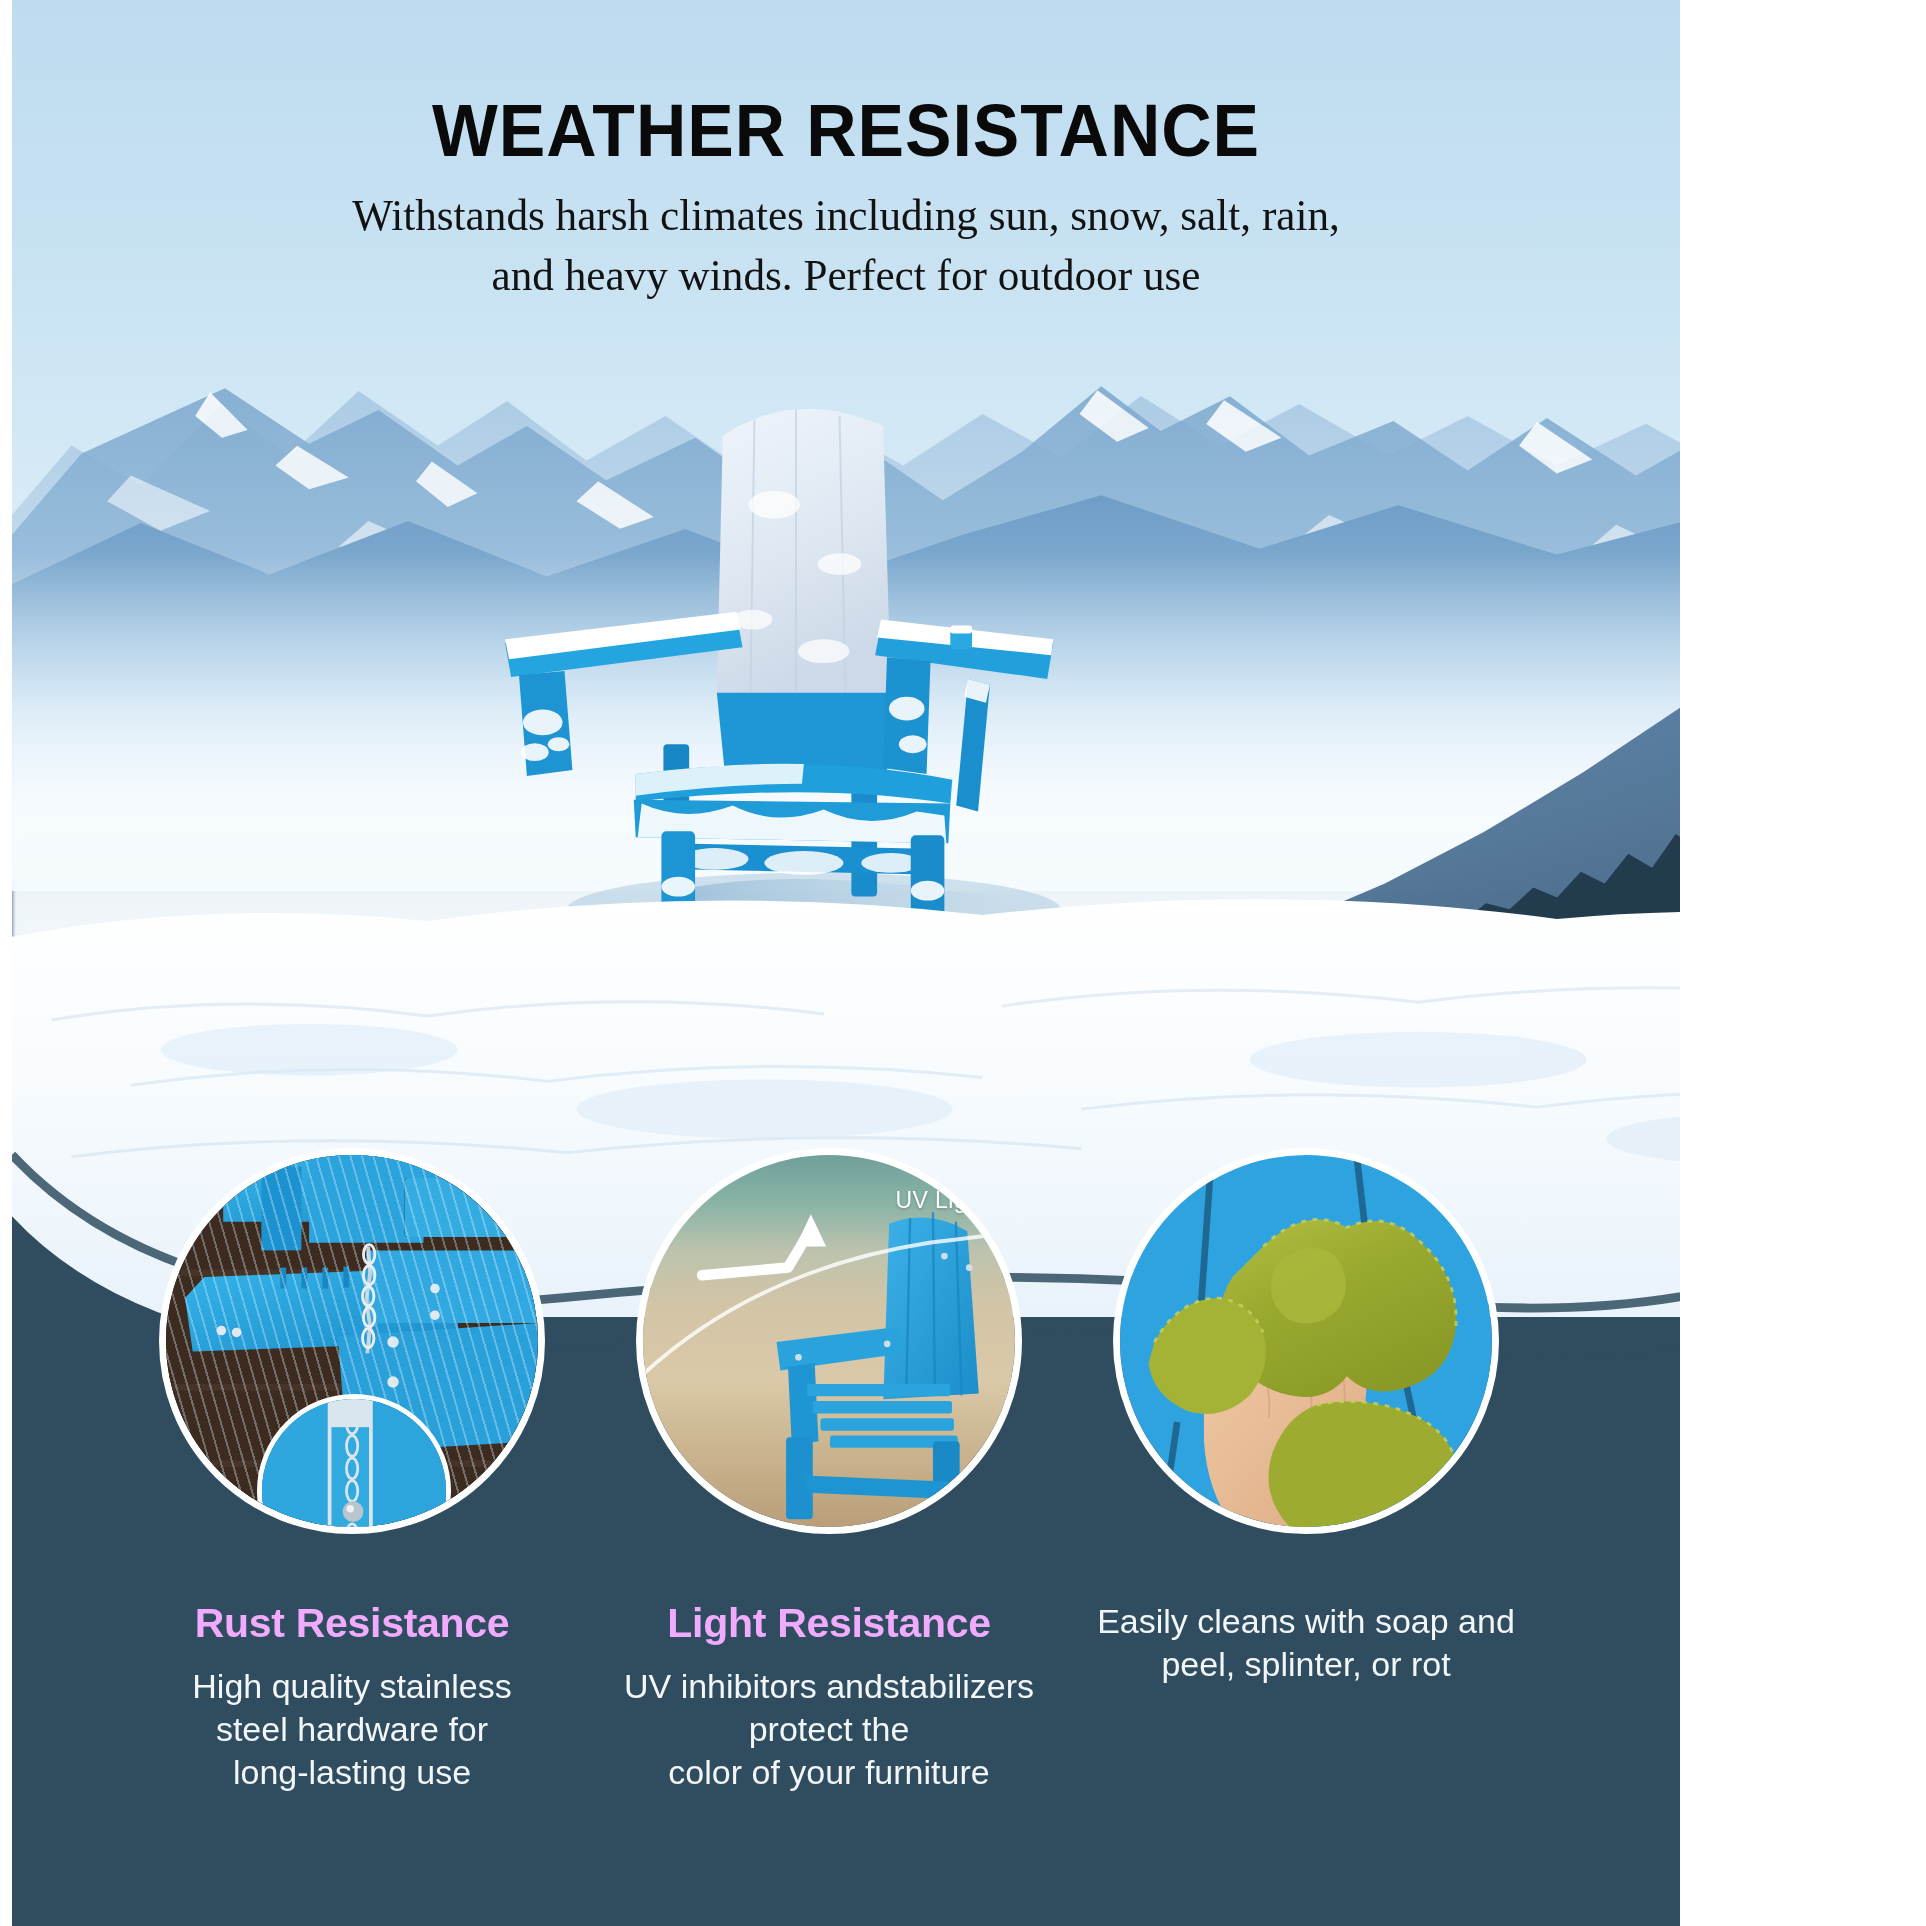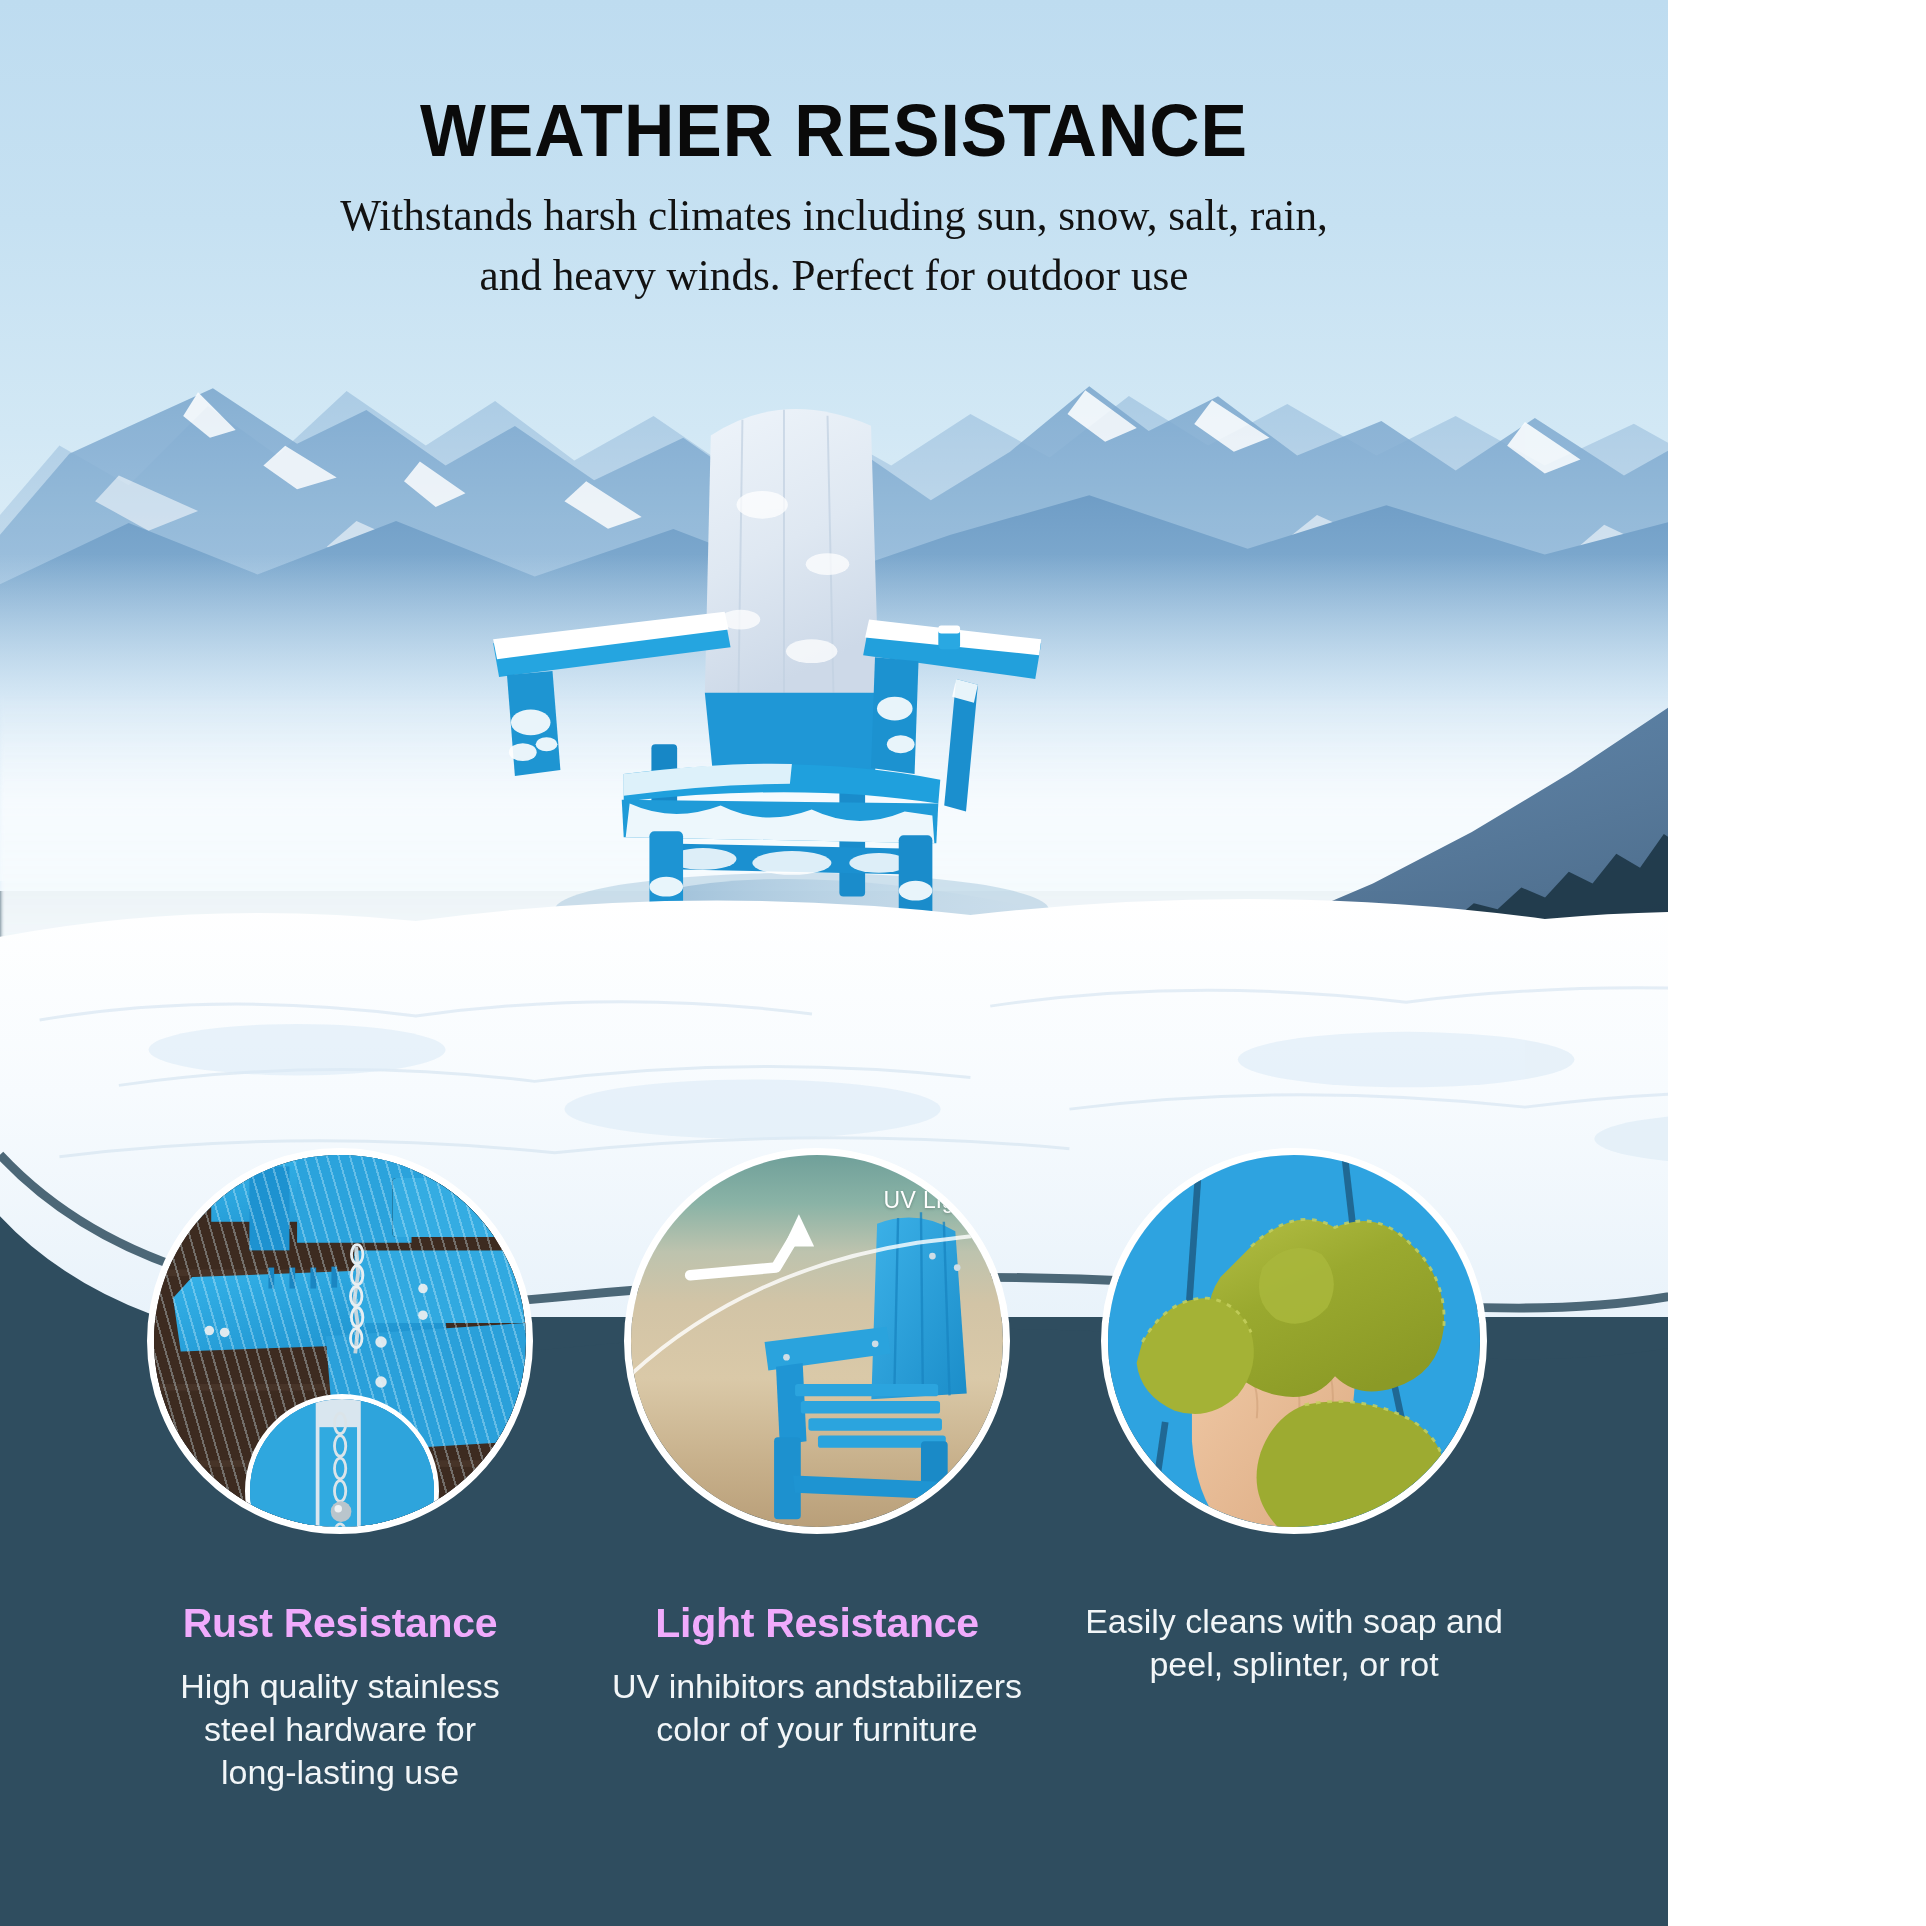--- a/index.html
+++ b/index.html
@@ -11,20 +11,21 @@
     font-family: "Liberation Sans", sans-serif;
     background: #ffffff;
   }
 
   #infographic {
     position: relative;
     width: 1668px;
     height: 1927px;
     overflow: hidden;
     background: #2F4D5F;
+    margin-left: 12px;
   }
 
   
   .scene {
     position: absolute;
     left: 0; top: 0;
     width: 1927px;
     height: 1317px;
     overflow: hidden;
   }
@@ -670,20 +671,21 @@
       <div>High quality stainless</div>
       <div>steel hardware for</div>
       <div>long-lasting use</div>
     </div>
   </div>
 
   <div class="feature-text f2">
     <div class="feature-title">Light Resistance</div>
     <div class="feature-body">
       <div>UV inhibitors andstabilizers</div>
+      <div>protect the</div>
       <div>color of your furniture</div>
     </div>
   </div>
 
   <div class="feature-text f3">
     <div class="feature-body">
       <div>Easily cleans with soap and</div>
       <div>peel, splinter, or rot</div>
     </div>
   </div>

